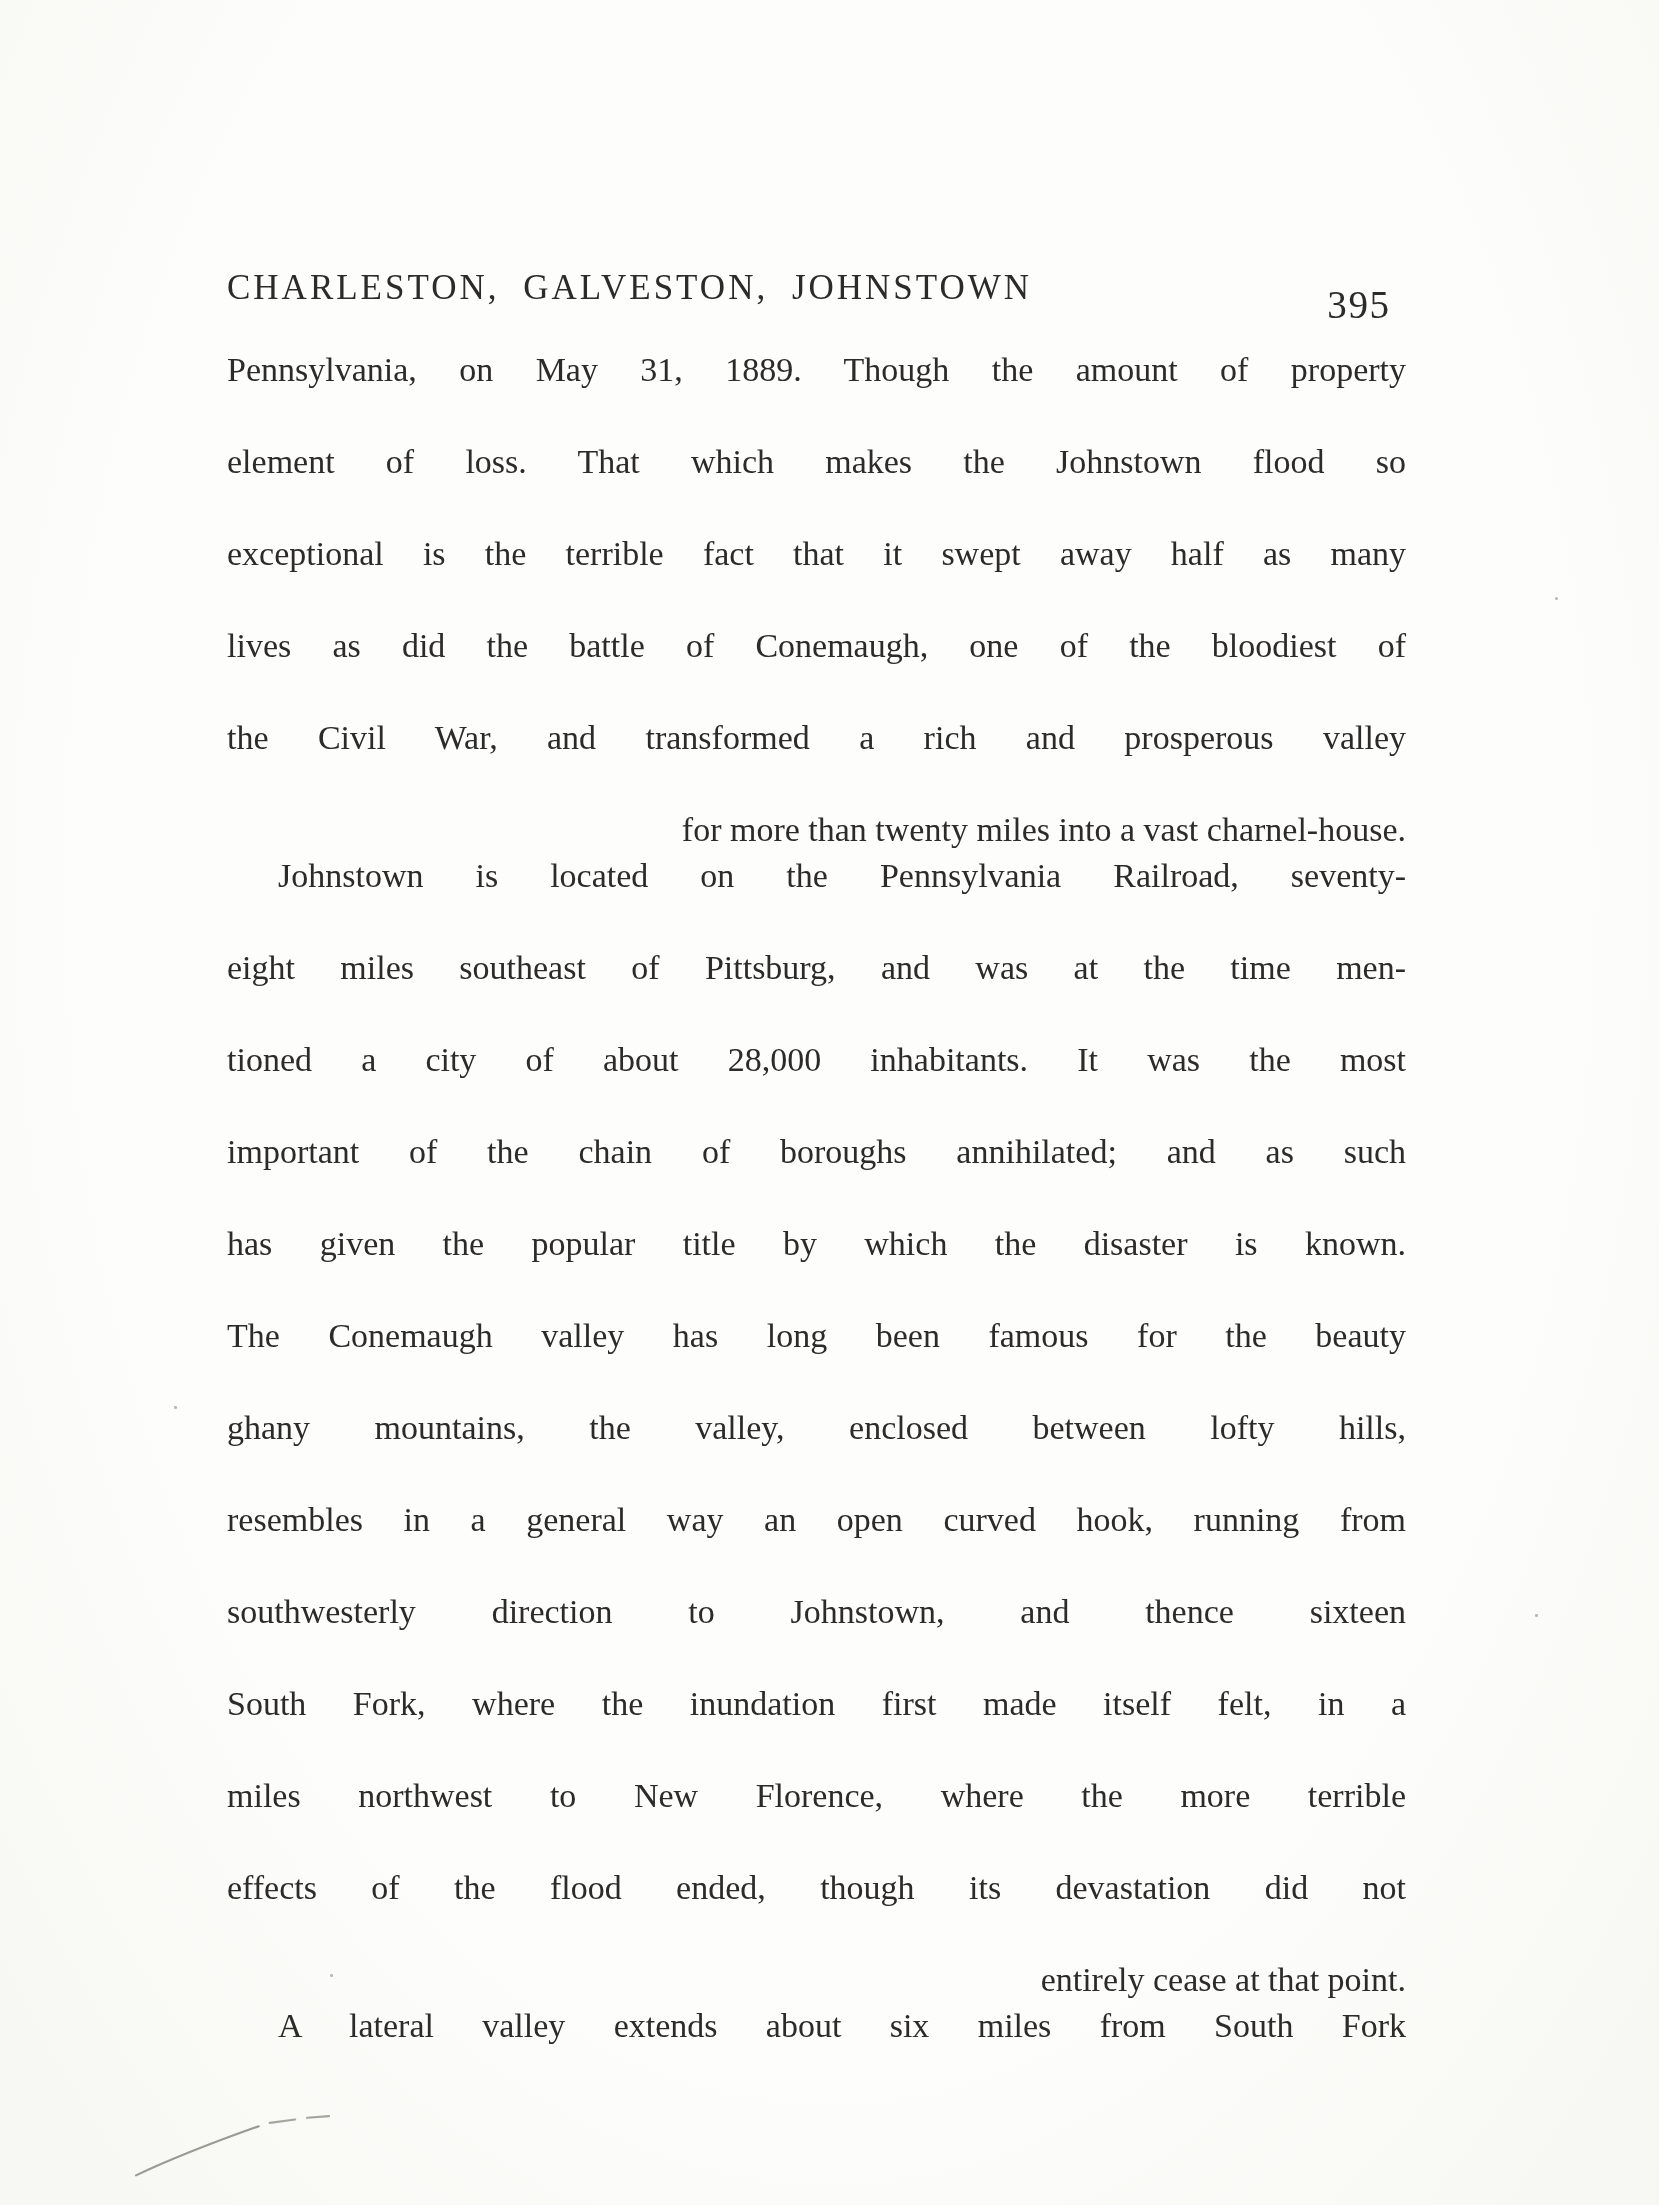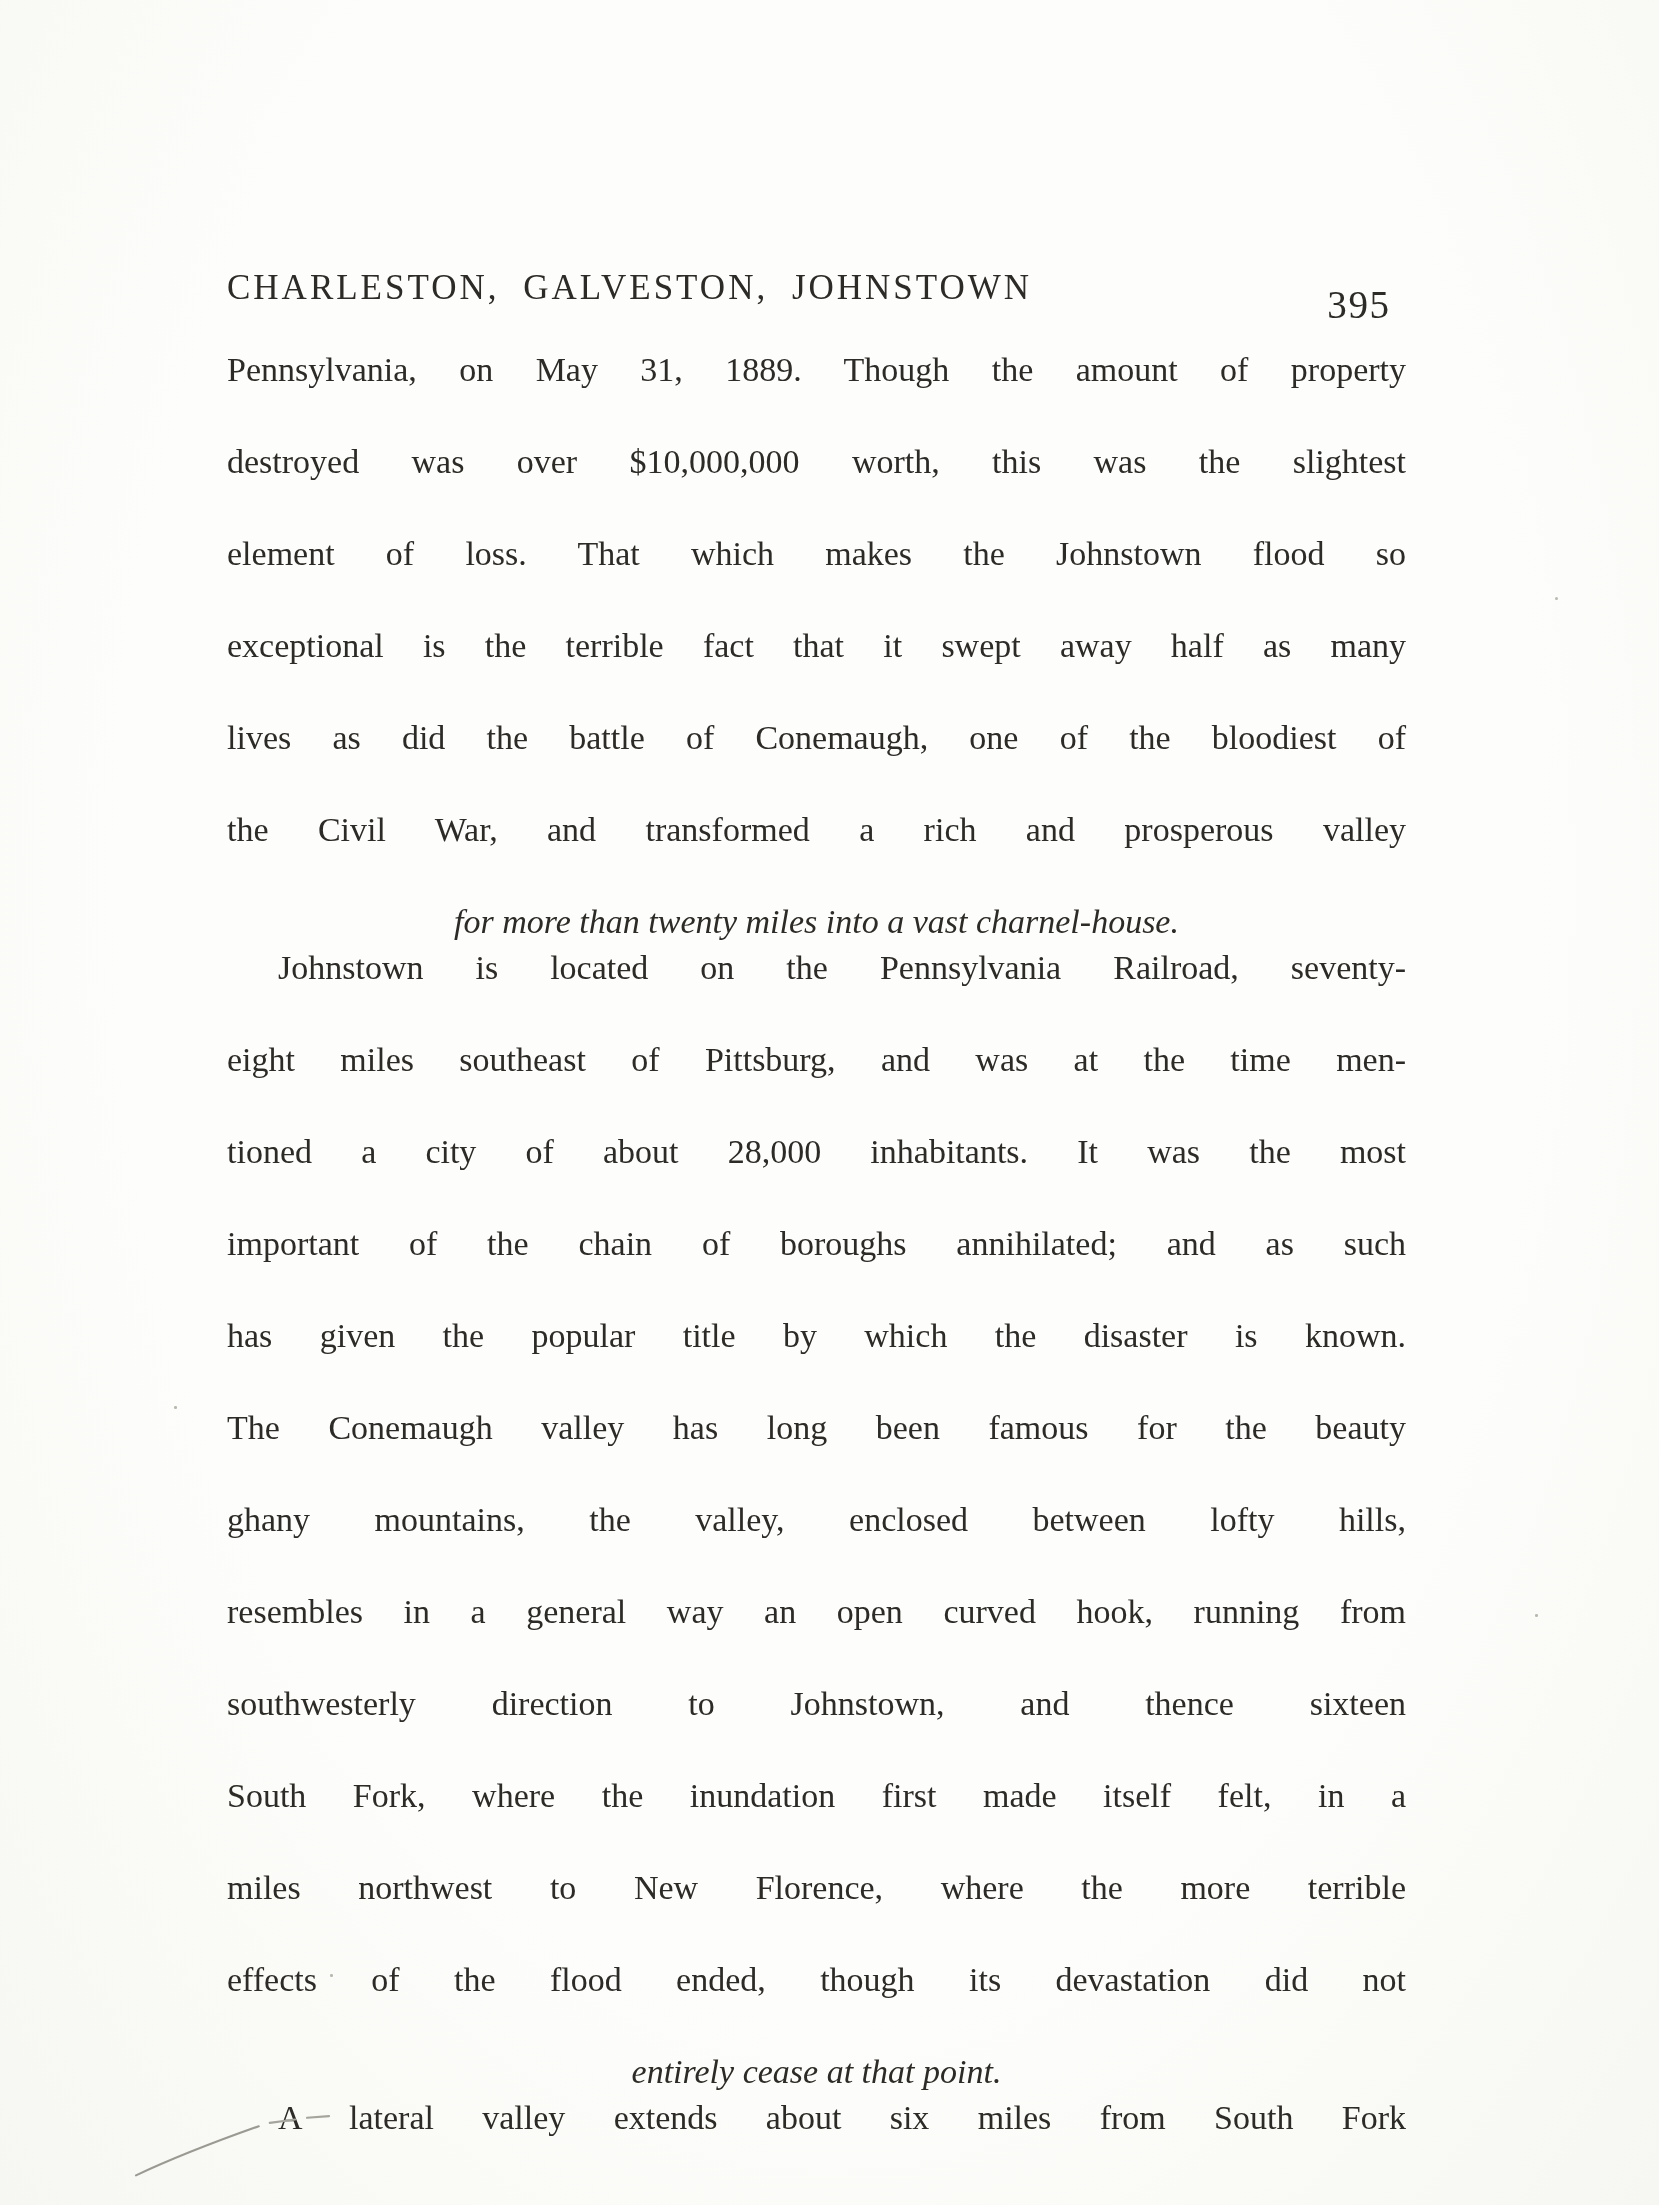--- a/index.html
+++ b/index.html
@@ -51,22 +51,21 @@
     text-align: justify;
     white-space: normal;
   }
   .line::after {
     content: "";
     display: inline-block;
     width: 100%;
     height: 0;
   }
   .line.lastline {
-    text-align: center;
-    font-style: italic;
+    text-align: right;
   }
   .line.lastline::after {
     content: none;
   }
   .line.indent {
     text-indent: 51px;
   }
   .pencil-mark {
     position: absolute;
     left: 119px;
@@ -85,21 +84,20 @@
 
 <div class="page">
 
   <div class="header">
     <div class="header-title">CHARLESTON, GALVESTON, JOHNSTOWN</div>
     <div class="page-num">395</div>
   </div>
 
   <div class="content" id="body-text">
       <div class="line">Pennsylvania, on May 31, 1889.  Though the amount of property</div>
-      <div class="line">destroyed was over $10,000,000 worth, this was the slightest</div>
       <div class="line">element of loss.  That which makes the Johnstown flood so</div>
       <div class="line">exceptional is the terrible fact that it swept away half as many</div>
       <div class="line">lives as did the battle of Conemaugh, one of the bloodiest of</div>
       <div class="line">the Civil War, and transformed a rich and prosperous valley</div>
       <div class="line lastline">for more than twenty miles into a vast charnel-house.</div>
       <div class="line indent">Johnstown is located on the Pennsylvania Railroad, seventy-</div>
       <div class="line">eight miles southeast of Pittsburg, and was at the time men-</div>
       <div class="line">tioned a city of about 28,000 inhabitants.  It was the most</div>
       <div class="line">important of the chain of boroughs annihilated; and as such</div>
       <div class="line">has given the popular title by which the disaster is known.</div>

